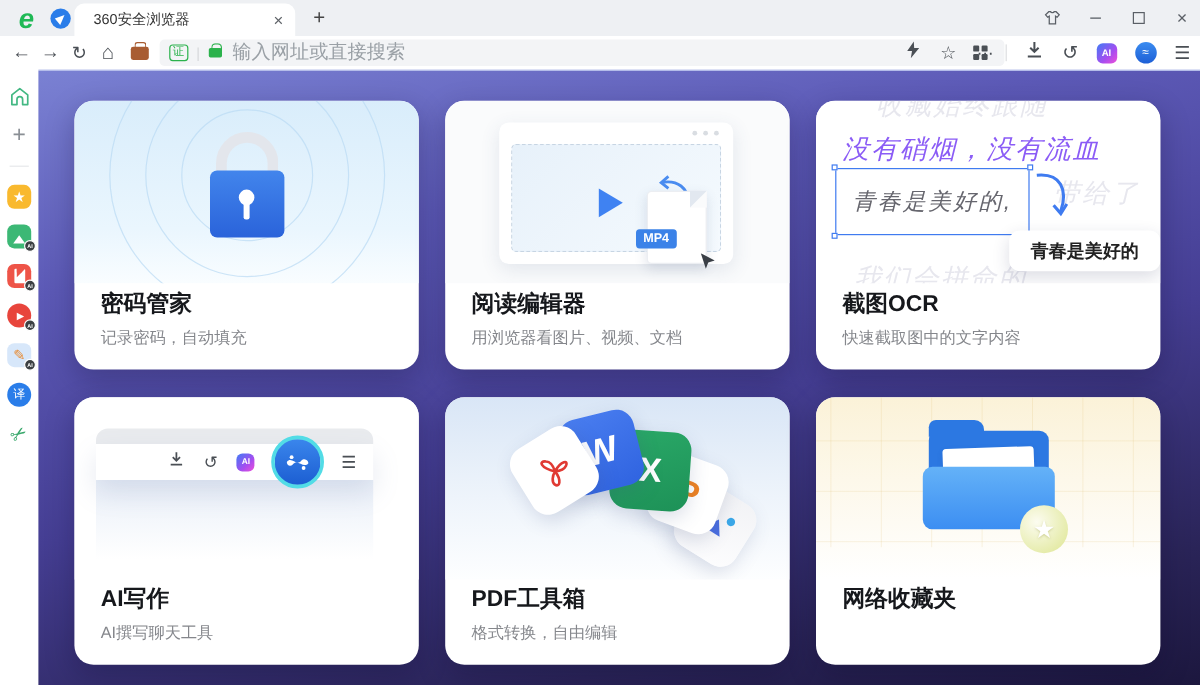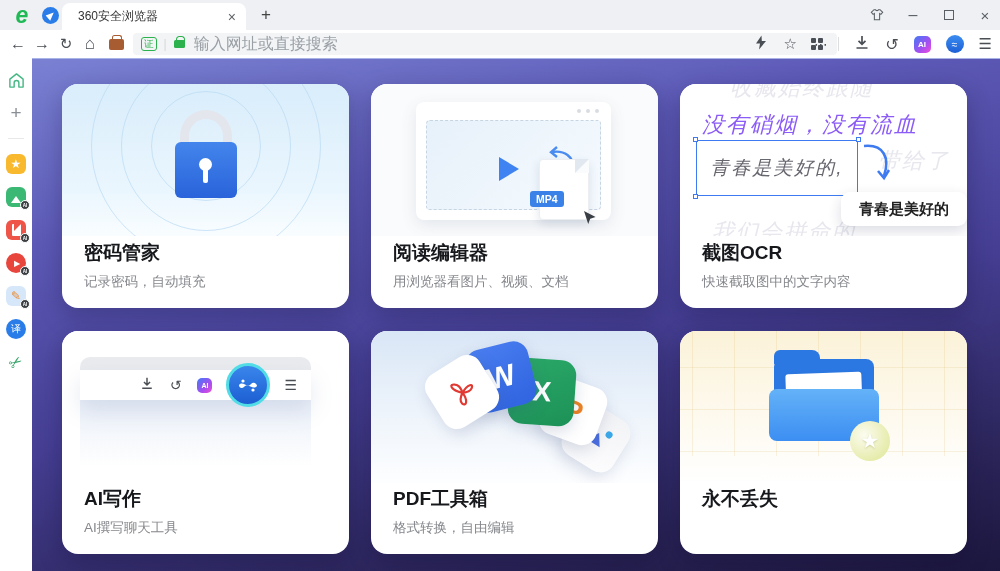--- a/index.html
+++ b/index.html
@@ -427,18 +427,18 @@
       <div class="card">
         <div class="illus illus-fav">
           <div class="fav-grid"></div>
           <div class="folder">
             <span class="fd-back"></span>
             <span class="fd-paper"></span>
             <span class="fd-front"></span>
             <span class="fd-star">★</span>
           </div>
         </div>
-        <div class="card-title">永不丢失</div>
+        <div class="card-title">网络收藏夹</div>
       </div>
 
     </div>
   </div>
 </div>
 
 </body></html>

